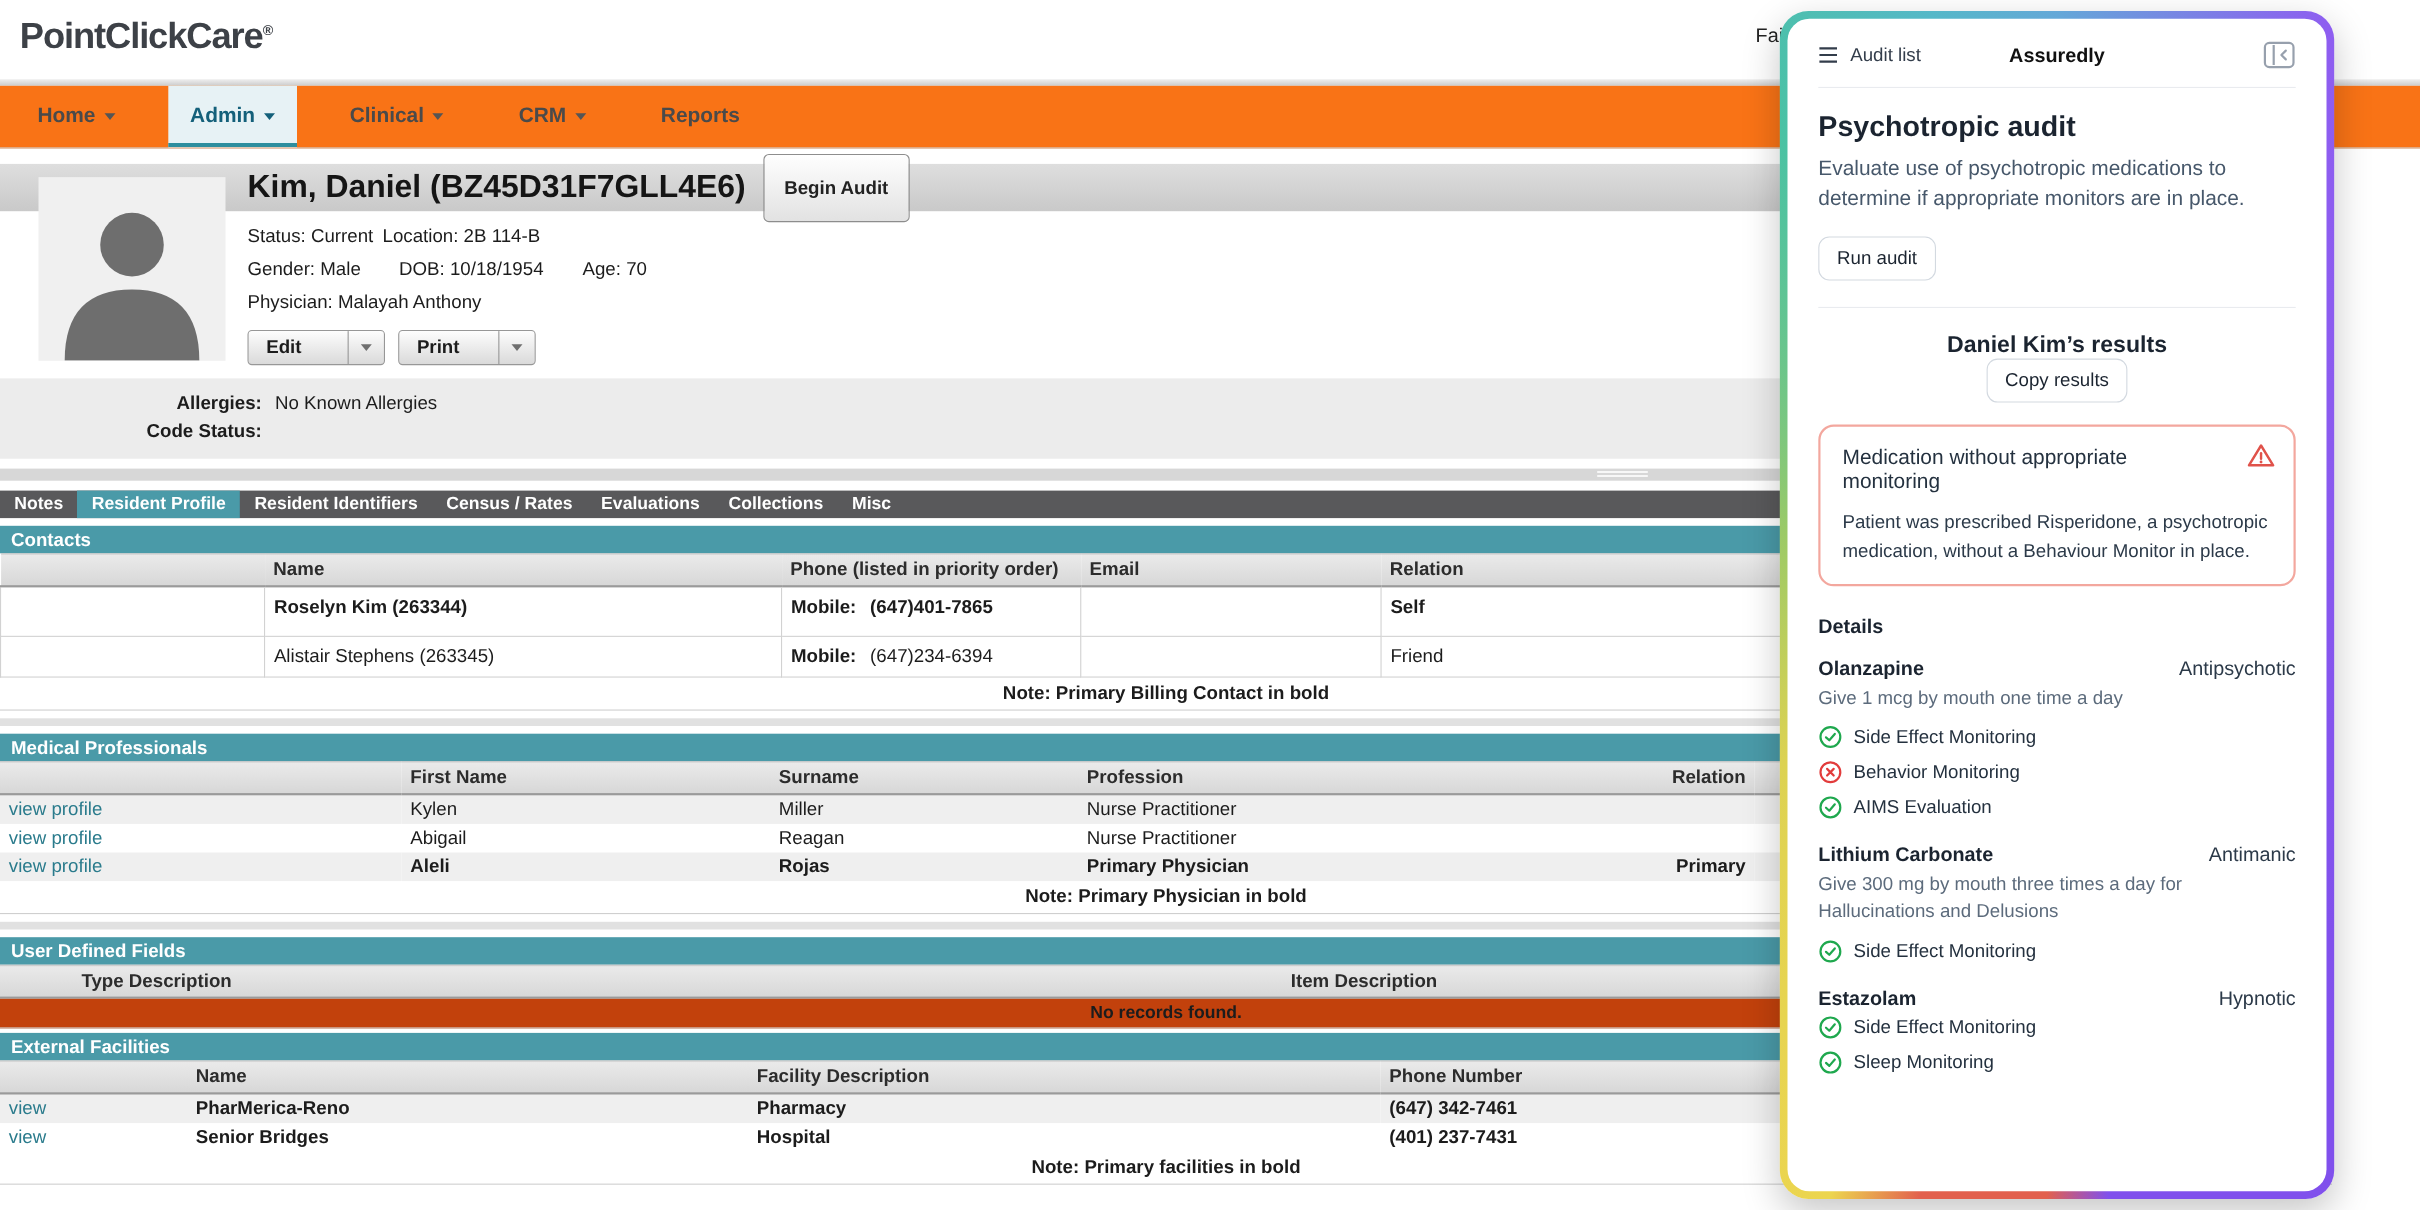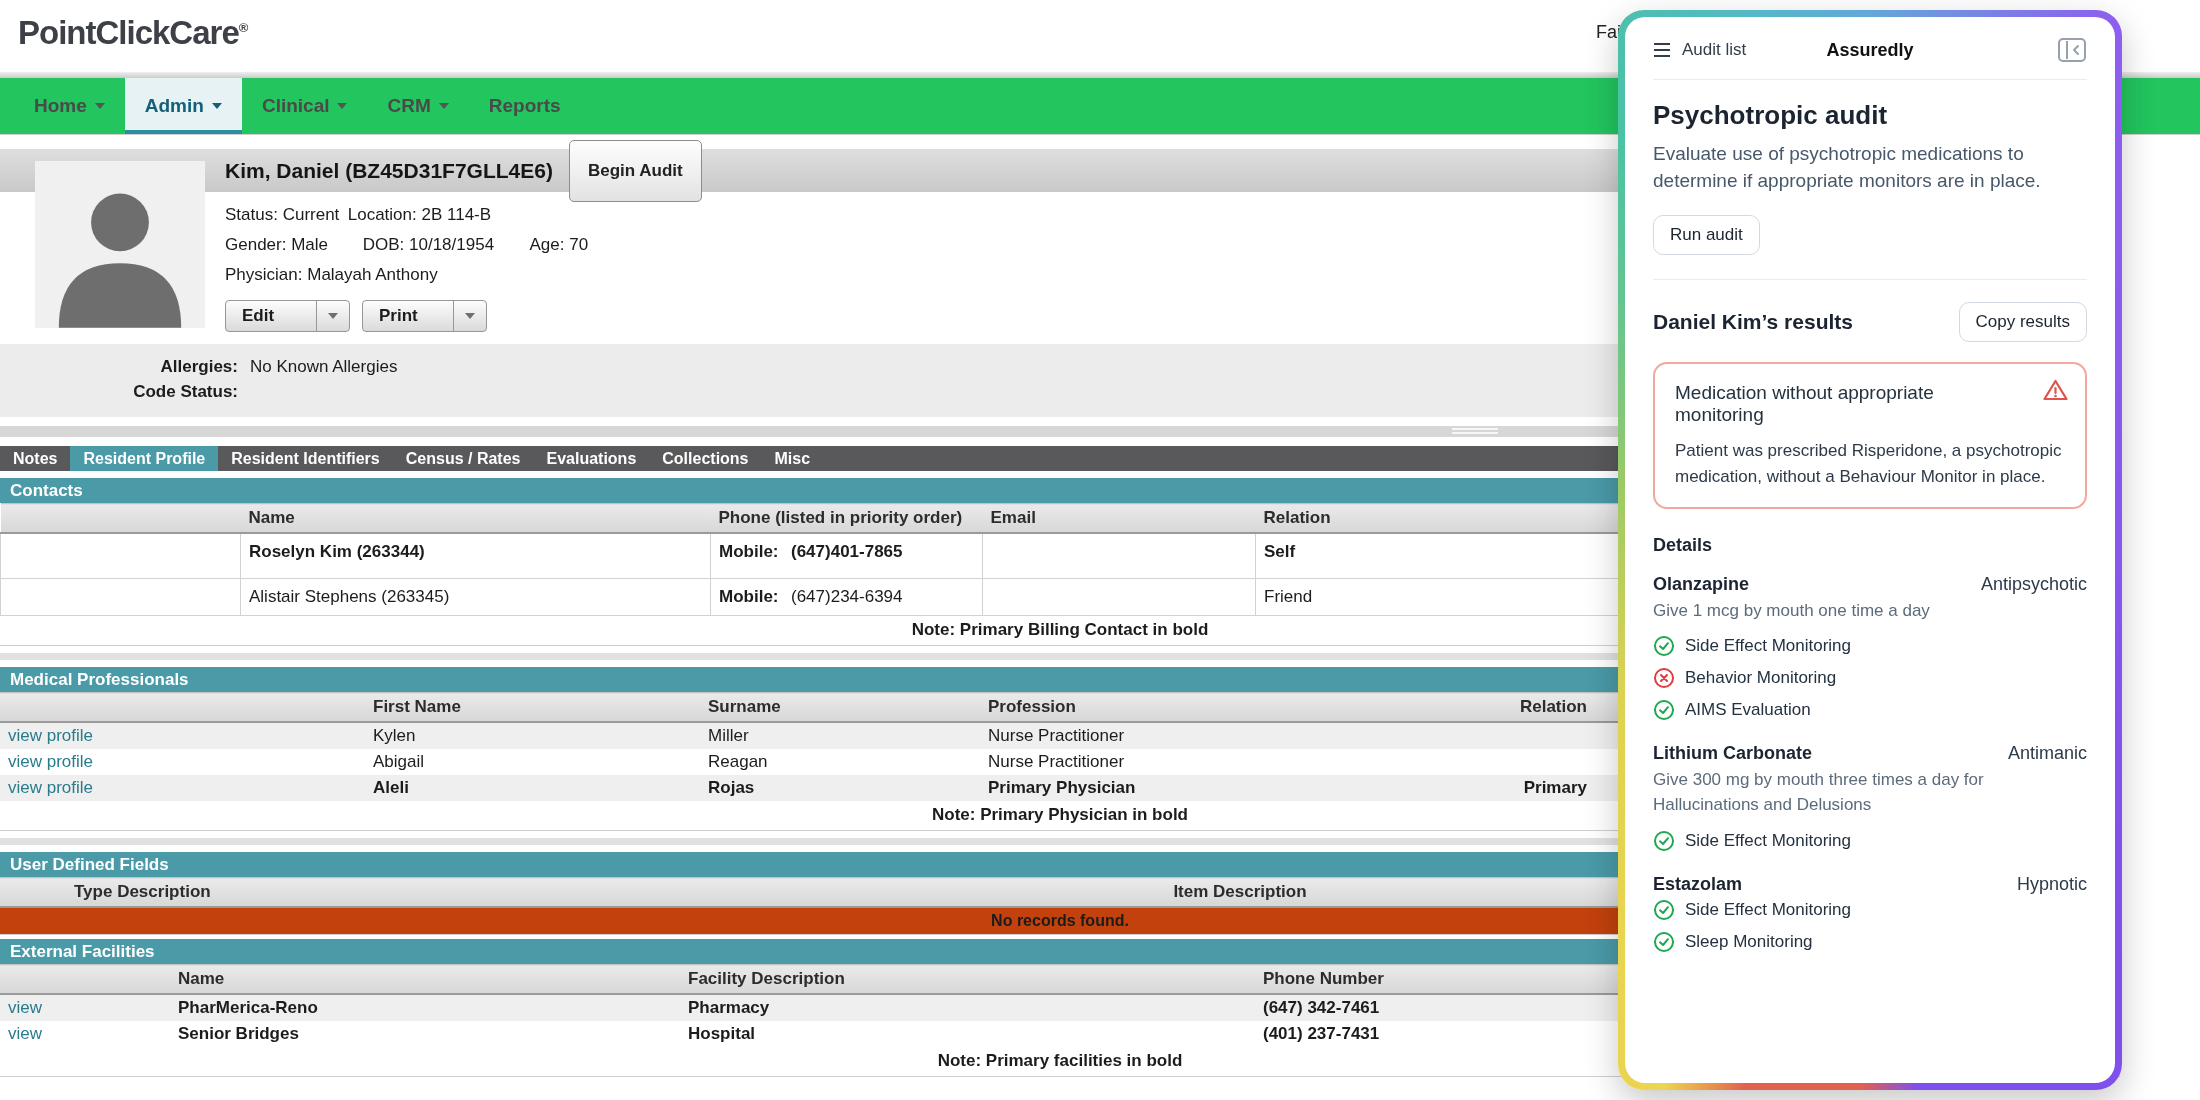--- a/index.html
+++ b/index.html
@@ -8,33 +8,33 @@
   .page{position:relative;width:2200px;height:1100px;overflow:hidden;background:#fff;}
 
   
   .topbar{height:72px;position:relative;}
   .logo{position:absolute;left:18px;top:14px;font-size:33px;font-weight:bold;color:#3d4147;letter-spacing:-1px;}
   .logo sup{font-size:13px;font-weight:bold;vertical-align:super;}
   .facility{position:absolute;left:1596px;top:22px;font-size:18px;color:#222;}
   .topshadow{height:6px;background:linear-gradient(#efefef,#cbcbcb);}
 
   
-  .navbar{height:56px;border-bottom:1px solid #cfcfcf;display:flex;align-items:stretch;padding-left:14px;background:#22c55e;}
+  .navbar{height:56px;border-bottom:1px solid #cfcfcf;display:flex;align-items:stretch;padding-left:14px;background:#f97316;gap:28px;}
   .nav-tab{display:flex;align-items:center;gap:8px;padding:0 20px;font-size:19px;font-weight:bold;color:#4a4a4a;cursor:pointer;}
   .nav-tab.active{background:#e7f2f5;color:#14607a;box-shadow:inset 0 -4px 0 #2e8e9e;}
   .caret{width:0;height:0;border-left:5px solid transparent;border-right:5px solid transparent;border-top:6px solid #555;}
   .nav-tab.active .caret{border-top-color:#14607a;}
 
   .content{width:2120px;}
 
   
   .banner{position:relative;}
   .photo{position:absolute;left:35px;top:12px;width:170px;height:167px;background:#f0f0f0;}
   .name-strip{margin-top:14px;height:43px;background:linear-gradient(#dedede,#c9c9c9);display:flex;align-items:center;padding-left:225px;gap:16px;}
-  .pt-name{font-size:21px;font-weight:bold;color:#151515;}
+  .pt-name{font-size:29px;font-weight:bold;color:#151515;}
   .btn{border:1px solid #8d8d8d;border-radius:5px;background:linear-gradient(#fefefe,#e2e2e2);font-size:17px;font-weight:bold;color:#222;padding:20px 18px;cursor:pointer;font-family:inherit;}
   .details{margin-left:225px;margin-top:13px;font-size:17px;}
   .details .line{margin-bottom:10px;}
   .lbl{color:#1c1c1c;}
   .iw1{display:inline-block;width:118px;}
   .iw2{display:inline-block;width:133px;}
   .iw3{display:inline-block;width:163px;}
   .btn-row{margin-left:225px;margin-top:15px;display:flex;gap:12px;}
   .split{display:flex;border:1px solid #979797;border-radius:4px;background:linear-gradient(#fdfdfd,#dadada);overflow:hidden;cursor:pointer;}
   .split-label{padding:5px 16px;min-width:58px;font-size:17px;font-weight:bold;}
@@ -86,21 +86,21 @@
   .audit-list-btn{display:flex;align-items:center;gap:9px;font-size:17px;color:#333d4b;cursor:pointer;}
   .p-title{font-size:18px;font-weight:bold;color:#111;position:absolute;left:50%;transform:translateX(-50%);}
   .p-header{position:relative;}
   .collapse-btn{cursor:pointer;display:flex;}
   .p-sec1{padding:16px 0 24px;border-bottom:1px solid #e9ebef;}
   .audit-title{font-size:26px;font-weight:bold;margin:4px 0 10px;}
   .audit-desc{font-size:19px;line-height:1.42;color:#47586b;margin-bottom:20px;}
   .pbtn{background:#fff;border:1.5px solid #d3d9e0;border-radius:10px;font-size:17px;color:#1b2430;
         padding:9px 16px;cursor:pointer;font-family:inherit;}
   .p-sec2{padding-top:22px;}
-  .results-head{display:flex;align-items:center;justify-content:space-between;margin-bottom:20px;}
+  .results-head{display:flex;align-items:center;justify-content:space-between;margin-bottom:20px;flex-direction:column;}
   .results-title{font-size:21px;font-weight:bold;}
   .warn-card{border:2px solid #f3a79e;border-radius:14px;padding:18px 20px 16px;position:relative;margin-bottom:26px;}
   .warn-title{font-size:19px;color:#24313f;margin-bottom:12px;padding-right:40px;}
   .warn-body{font-size:17px;line-height:1.55;color:#2c3a49;}
   .warn-icon{position:absolute;top:14px;right:16px;}
   .details-label{font-size:18px;font-weight:bold;margin:4px 0 18px;}
   .med{margin-bottom:22px;}
   .med-head{display:flex;justify-content:space-between;align-items:baseline;margin-bottom:4px;}
   .med-name{font-size:18px;font-weight:bold;}
   .med-class{font-size:18px;color:#2c3a49;}

